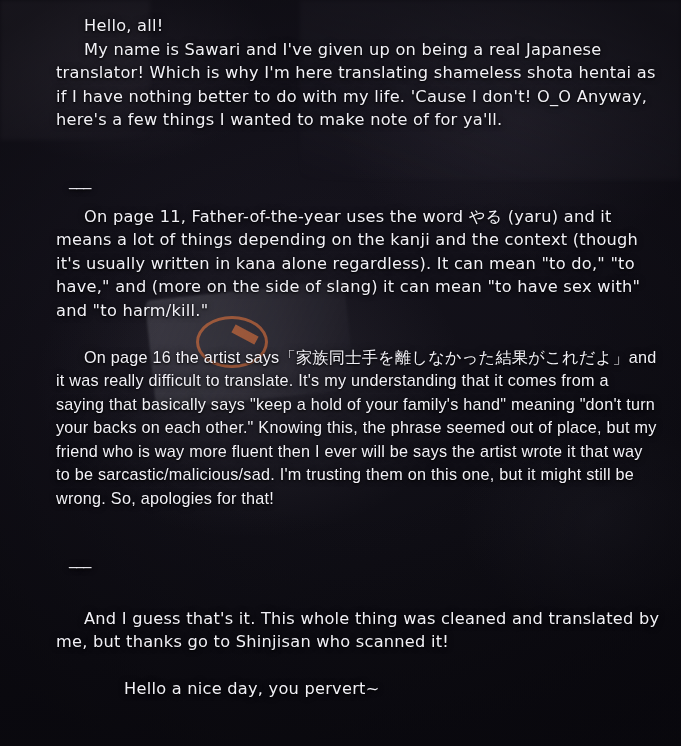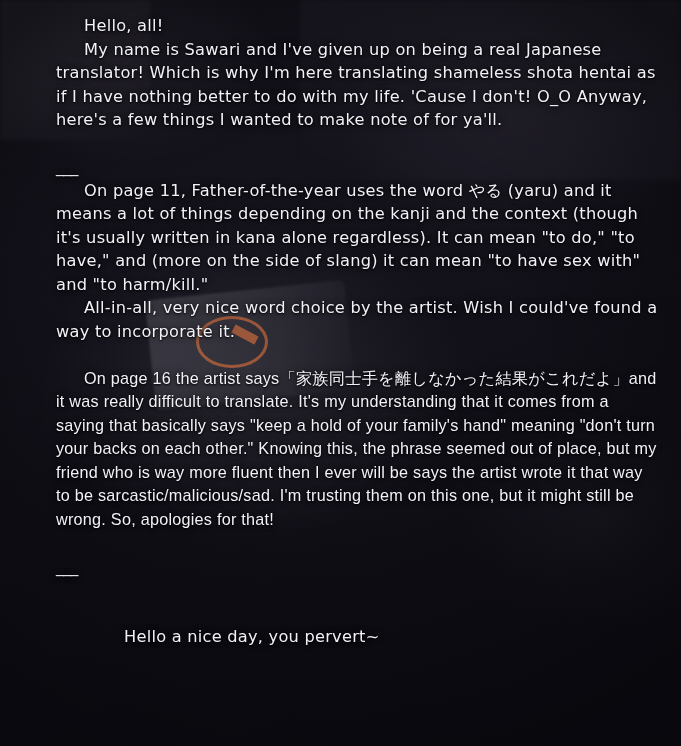--- a/index.html
+++ b/index.html
@@ -98,21 +98,21 @@
     letter-spacing: 0.25px;
     text-shadow: 0 1px 2px rgba(0,0,0,0.95), 0 0 6px rgba(0,0,0,0.75);
   }
   p {
     margin: 0;
   }
   .indent {
     text-indent: 28px;
   }
   .rule {
-    margin: 0;
+    margin: 13px;
     letter-spacing: -1px;
     color: #e9e8ef;
   }
   .blank {
     height: 23.5px;
   }
   .jp {
     font-family: Liberation Sans, sans-serif;
   }
   .center-1 {
@@ -132,25 +132,25 @@
     <div class="bg-shape-c"></div>
     <div class="bg-vignette"></div>
   </div>
 
   <div class="text-layer">
     <p class="indent">Hello, all!</p>
     <p class="indent">My name is Sawari and I've given up on being a real Japanese translator! Which is why I'm here translating shameless shota hentai as if I have nothing better to do with my life. 'Cause I don't! O_O Anyway, here's a few things I wanted to make note of for ya'll.</p>
     <div class="blank"></div>
     <p class="rule">___</p>
     <p class="indent">On page 11, Father-of-the-year uses the word やる (yaru) and it means a lot of things depending on the kanji and the context (though it's usually written in kana alone regardless). It can mean "to do," "to have," and (more on the side of slang) it can mean "to have sex with" and "to harm/kill."</p>
-    <p class="indent">All-in-all, very nice word choice by the artist. Wish I could've found a way to incorporate it.</p>
     <div class="blank"></div>
     <p class="indent jp">On page 16 the artist says「家族同士手を離しなかった結果がこれだよ」and it was really difficult to translate. It's my understanding that it comes from a saying that basically says "keep a hold of your family's hand" meaning "don't turn your backs on each other." Knowing this, the phrase seemed out of place, but my friend who is way more fluent then I ever will be says the artist wrote it that way to be sarcastic/malicious/sad. I'm trusting them on this one, but it might still be wrong. So, apologies for that!</p>
     <div class="blank"></div>
     <p class="rule">___</p>
     <div class="blank"></div>
+    <p class="indent">And I guess that's it. This whole thing was cleaned and translated by me, but thanks go to Shinjisan who scanned it!</p>
     <div class="blank"></div>
     <p class="center-1">Hello a nice day, you pervert~</p>
     <div class="blank"></div>
     <div class="blank"></div>
 
   </div>
 </div>
 
 </body></html>

